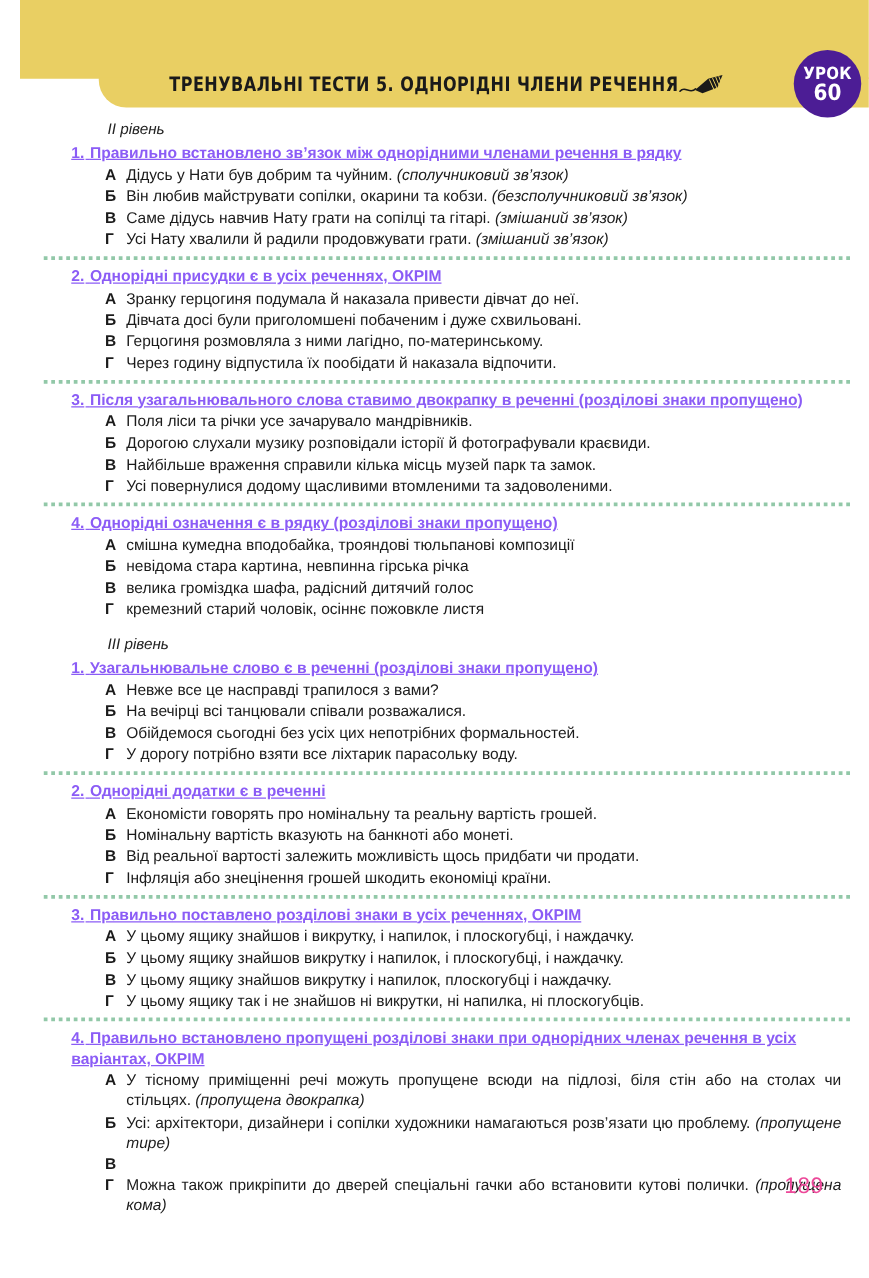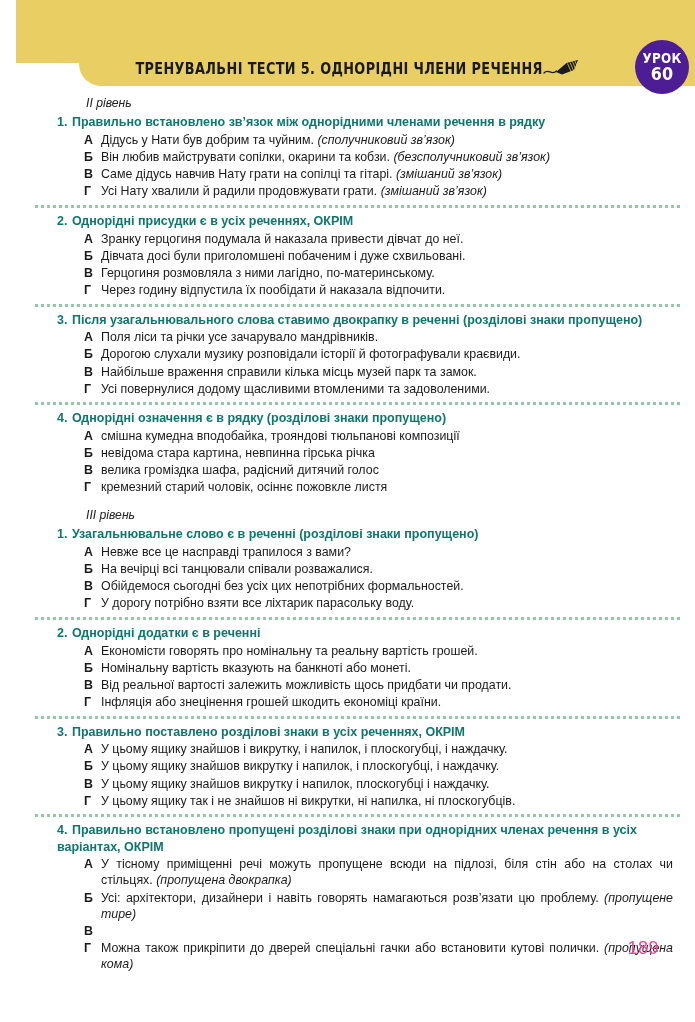--- a/index.html
+++ b/index.html
@@ -109,21 +109,22 @@
 
   .q-block { padding: 0; }
 
   .q-stem {
     font-weight: bold;
     font-size: 12.5px;
     line-height: 1.30;
     margin: 0;
     padding: 1px 24px 1px 57px;
     text-indent: 0;
-    color: #0f766e;
+    color: #8b5cf6;
+    text-decoration: underline;
   }
   .q-stem .qnum { margin-right: 1px; }
 
   .opt {
     display: flex;
     align-items: flex-start;
     padding: 0.5px 16px 0.5px 84px;
     line-height: 1.30;
     font-size: 12.4px;
   }
@@ -329,21 +330,21 @@
     </div>
     <div class="divider"></div>
     <div class="q-block">
       <p class="q-stem"><span class="qnum">4.</span> <span>Правильно встановлено пропущені розділові знаки при однорідних членах речення в усіх варіантах, ОКРІМ</span></p>
       <div class="opt justified">
         <span class="letter">А</span>
         <span class="otext"><span>У тісному приміщенні речі можуть пропущене всюди на підлозі, біля стін або на столах чи стільцях. </span><i>(пропущена двокрапка)</i></span>
       </div>
       <div class="opt justified">
         <span class="letter">Б</span>
-        <span class="otext"><span>Усі: архітектори, дизайнери і навіть говорять намагаються розв’язати цю проблему. </span><i>(пропущене тире)</i></span>
+        <span class="otext"><span>Усі: архітектори, дизайнери і сопілки художники намагаються розв’язати цю проблему. </span><i>(пропущене тире)</i></span>
       </div>
       <div class="opt justified">
         <span class="letter">В</span>
       </div>
       <div class="opt justified">
         <span class="letter">Г</span>
         <span class="otext"><span>Можна також прикріпити до дверей спеціальні гачки або встановити кутові полички. </span><i>(пропущена кома)</i></span>
       </div>
     </div>
   </div>

